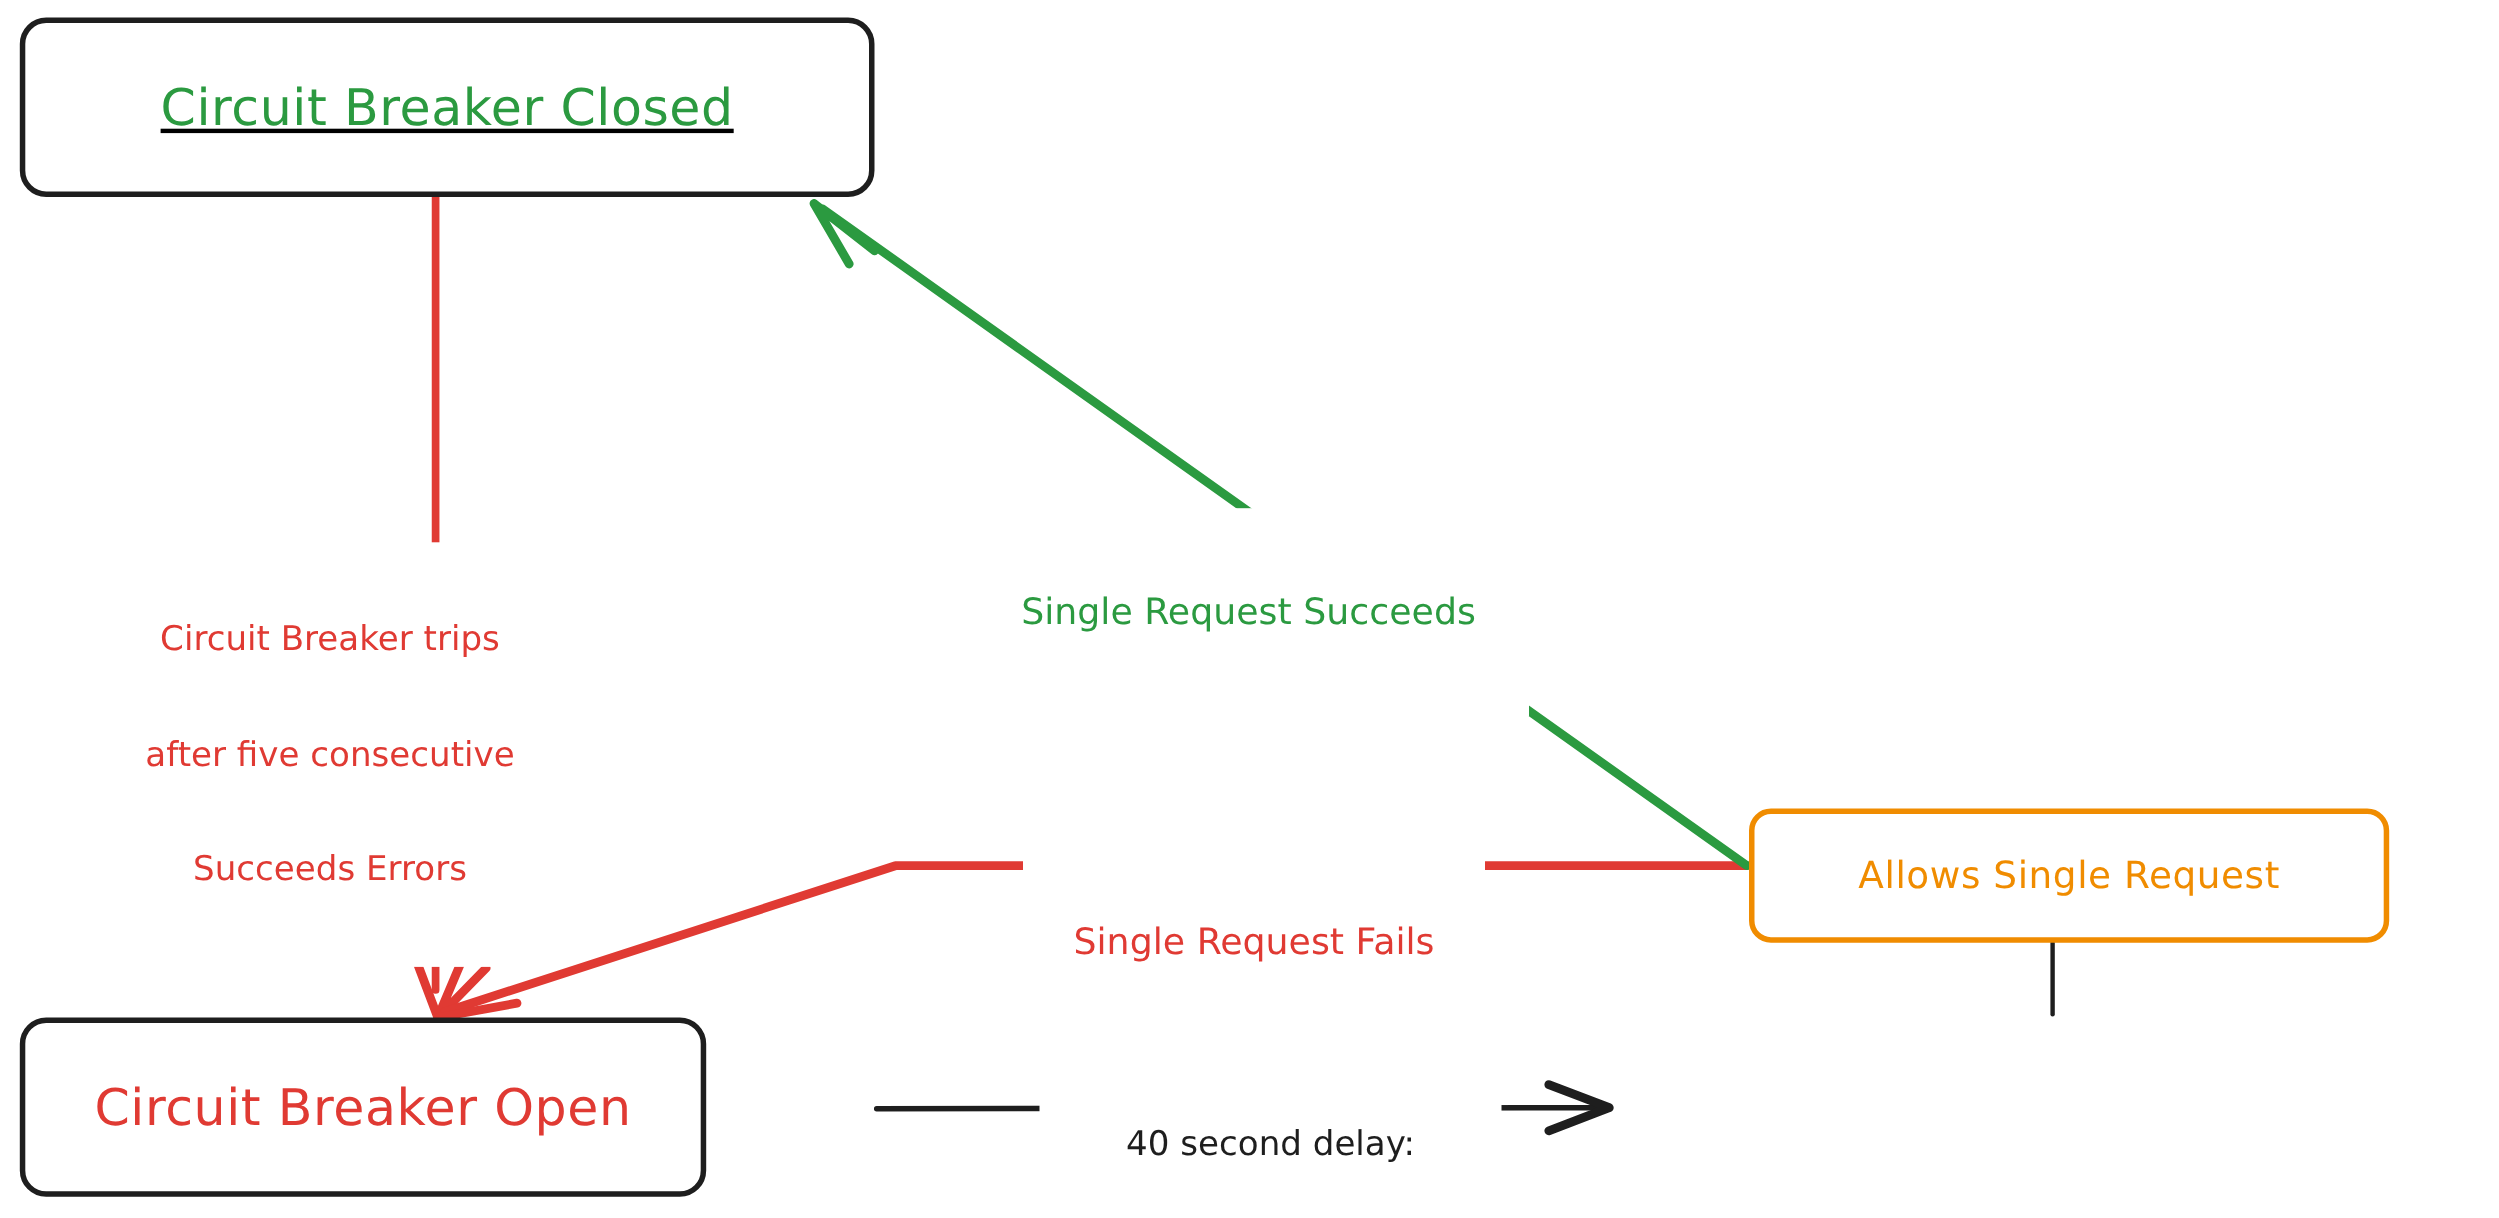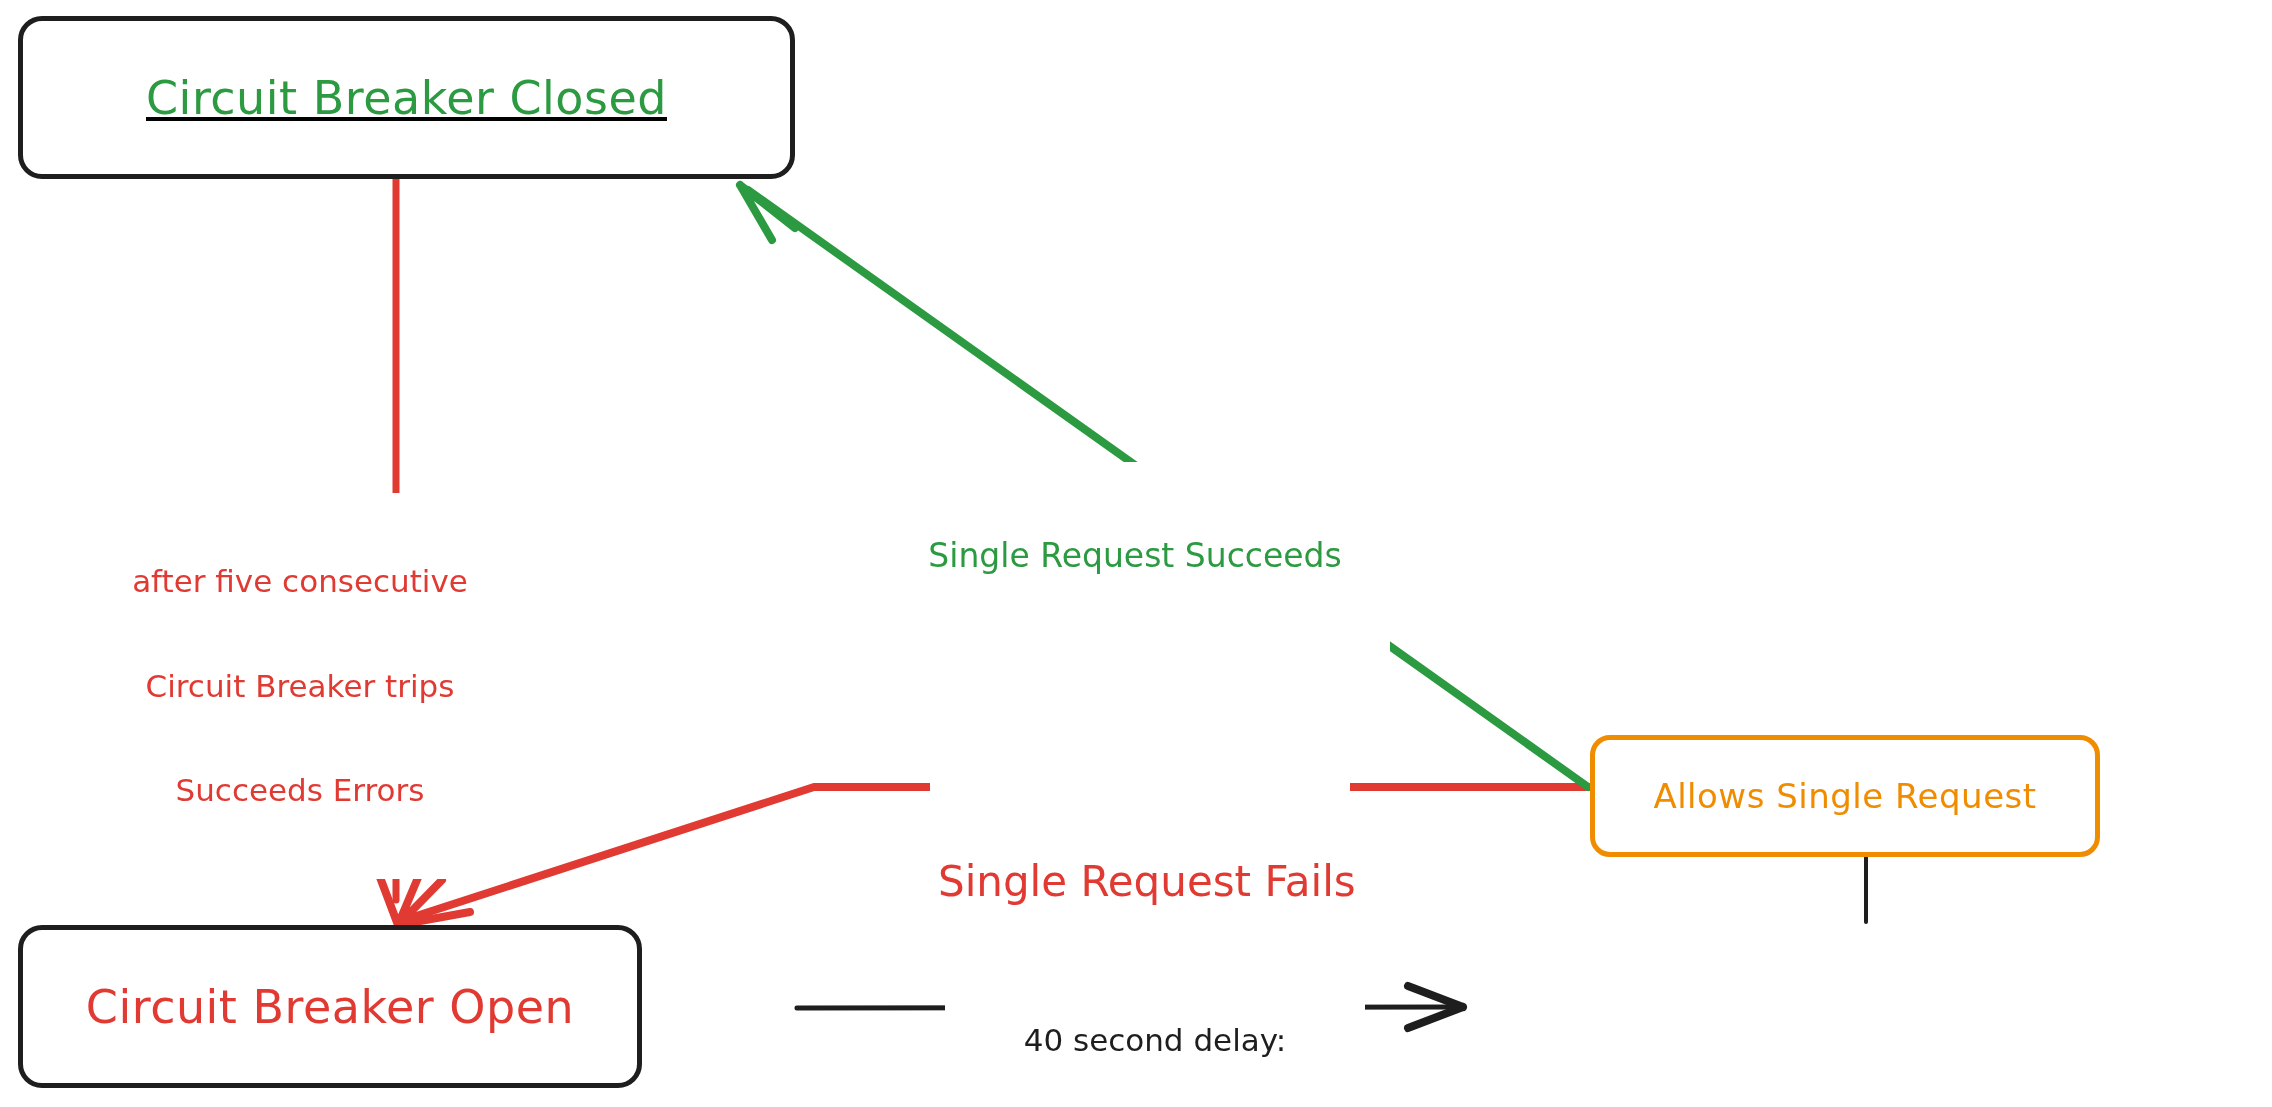--- a/index.html
+++ b/index.html
@@ -65,21 +65,21 @@
     font-size: 46px;
   }
   #node-half-open {
     left: 1465px; top: 922px; width: 790px; height: 165px;
   }
   #node-half-open .node-label {
     color: #f08c00;
     font-size: 46px;
   }
   #node-allows-single-request {
-    left: 1590px; top: 735px; width: 510px; height: 122px;
+    left: 1590px; top: 735px; width: 582px; height: 122px;
   }
   #node-allows-single-request .node-label {
     color: #f08c00;
     font-size: 34px;
   }
   .edge-label {
     position: absolute;
     font-family: "DejaVu Sans", sans-serif;
     text-align: center;
     line-height: 1.12;
@@ -94,21 +94,21 @@
     font-size: 31px;
   }
   #label-succeeds {
     left: 880px; top: 462px; width: 510px;
     color: #2b9a40;
     font-size: 33px;
   }
   #label-fails {
     left: 930px; top: 762px; width: 420px;
     color: #e03a33;
-    font-size: 42px;
+    font-size: 33px;
   }
   #label-delay {
     left: 945px; top: 952px; width: 420px;
     color: #1e1e1e;
     font-size: 31px;
   }
   .edge-label .line {
     display: block;
   }
 </style>
@@ -152,22 +152,22 @@
   <div class="node node-black" id="node-open">
     <span class="node-label">Circuit Breaker Open</span>
   </div>
 
 
   <div class="node node-orange" id="node-allows-single-request">
     <span class="node-label">Allows Single Request</span>
   </div>
 
   <div class="edge-label" id="label-trips">
+    <span class="line">Circuit Breaker trips</span>
     <span class="line">after five consecutive</span>
-    <span class="line">Circuit Breaker trips</span>
     <span class="line">Succeeds Errors</span>
   </div>
 
   <div class="edge-label" id="label-succeeds">
     <span class="line">Single Request Succeeds</span>
   </div>
 
   <div class="edge-label" id="label-fails">
     <span class="line">Single Request Fails</span>
   </div>

